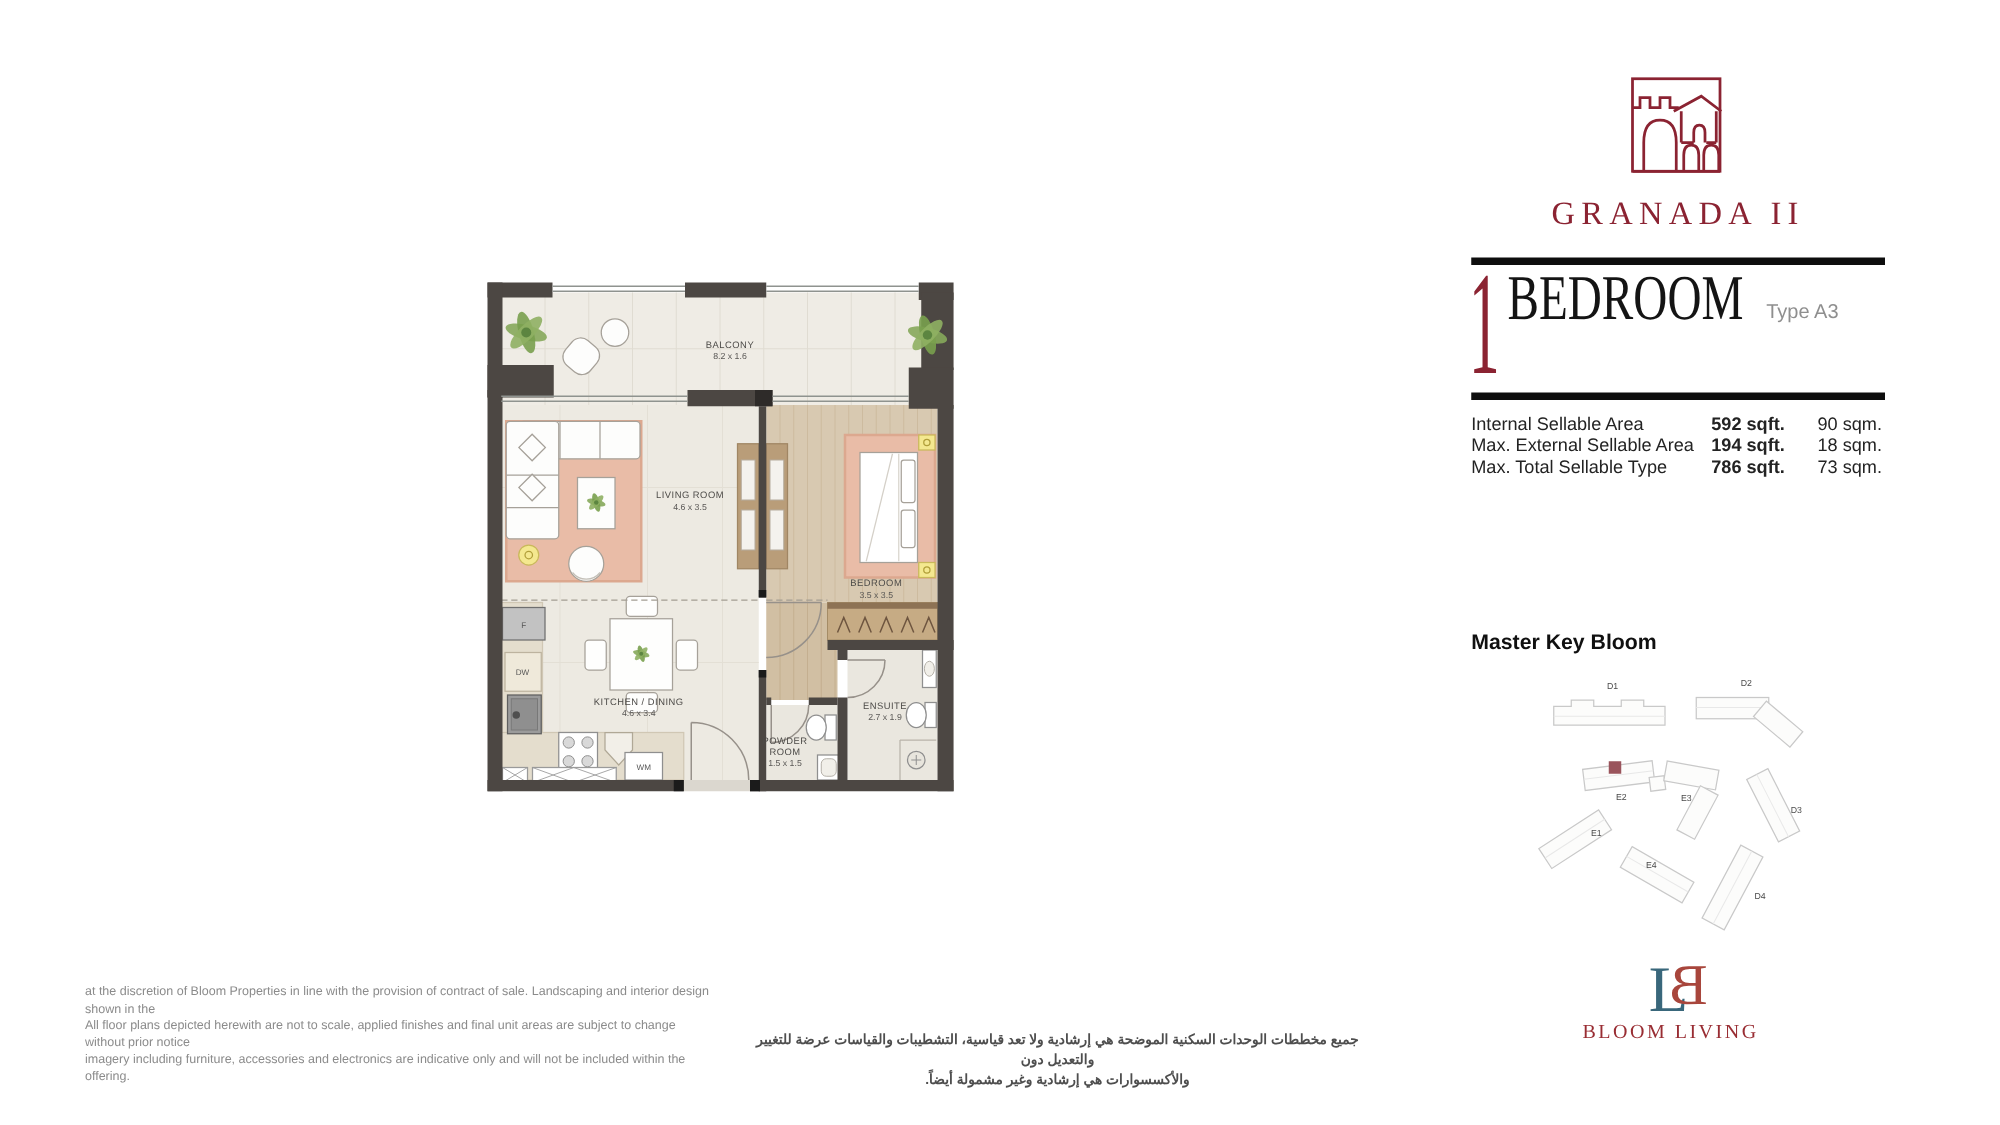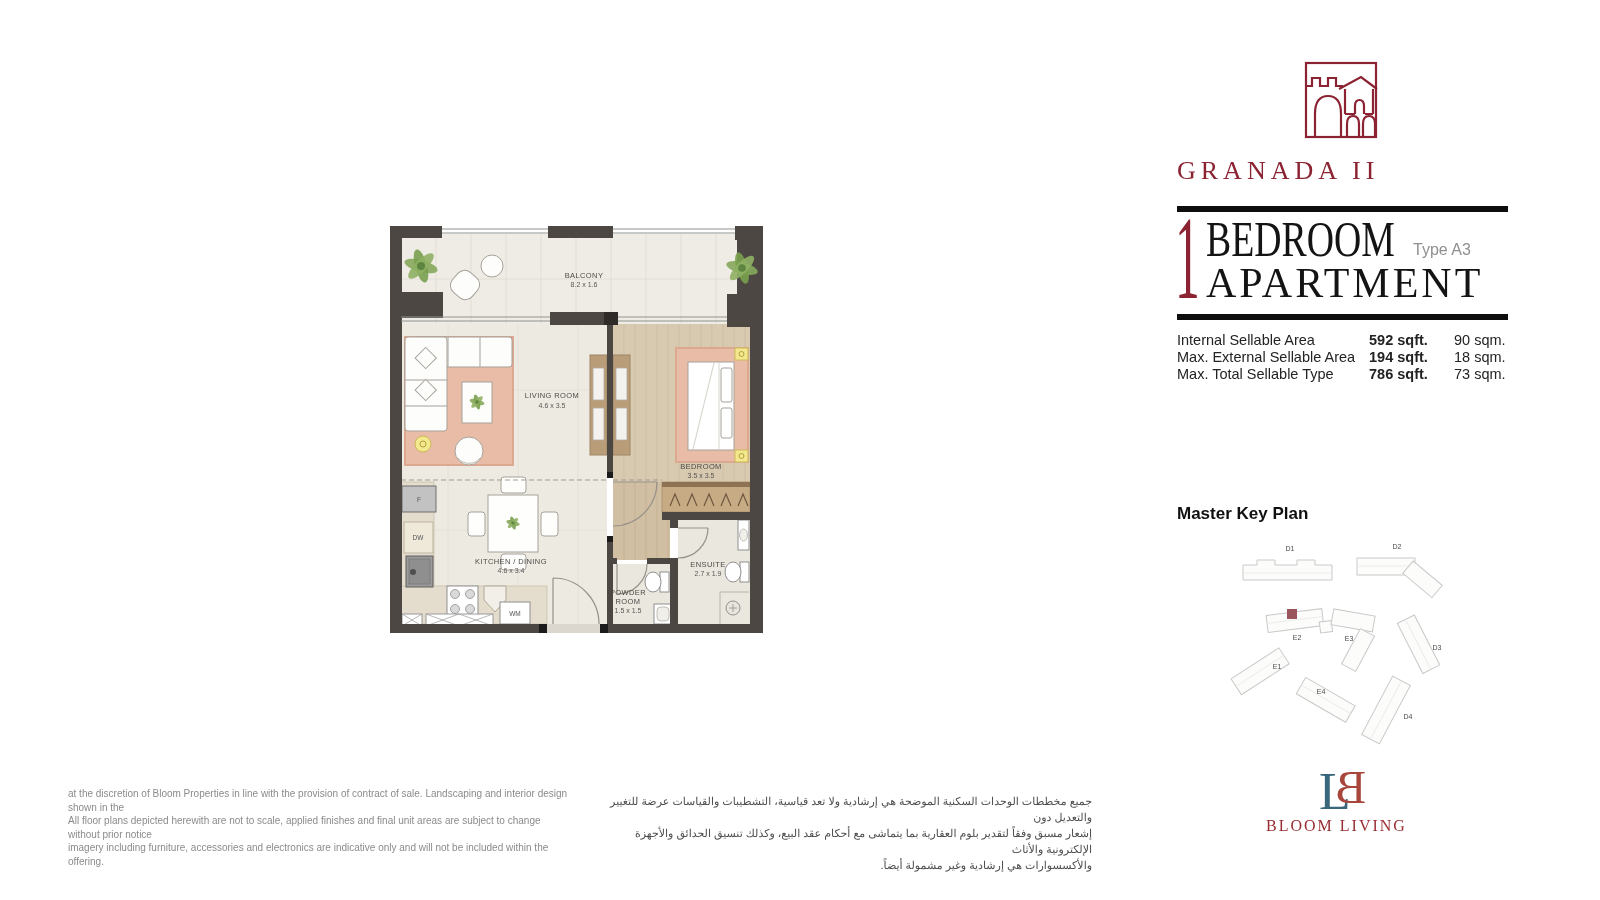--- a/index.html
+++ b/index.html
@@ -1,21 +1,21 @@
 <!DOCTYPE html>
 <html><head>
 <meta charset="utf-8">
 <style>
   html,body{margin:0;padding:0;background:#ffffff;}
   #page{position:relative;width:1600px;height:900px;background:#ffffff;overflow:hidden;
         font-family:"Liberation Sans",sans-serif;}
   .abs{position:absolute;}
 
   
-  #granada-title{left:1177px;top:156px;width:331px;text-align:left;
+  #granada-title{left:1177px;top:156px;width:331px;text-align:center;
     font-family:"Liberation Serif",serif;font-size:26px;letter-spacing:5px;
     color:#8B2332;white-space:nowrap;}
   .black-bar{left:1177px;width:331px;height:6px;background:#0e0e0e;}
   #bar-top{top:206px;} #bar-bottom{top:314px;}
   #unit-number{left:1175px;top:213px;height:94px;font-family:"Liberation Serif",serif;
     font-size:118px;line-height:92px;color:#8B2332;transform:scaleX(.42);
     transform-origin:left top;}
   #unit-line1{left:1206px;top:215px;font-family:"Liberation Serif",serif;font-size:51px;
     line-height:48px;color:#141414;transform:scaleX(.74);transform-origin:left top;white-space:nowrap;}
   #unit-line2{left:1206px;top:263px;font-family:"Liberation Serif",serif;font-size:42px;
@@ -34,22 +34,22 @@
   .kp-label{font-size:7px;fill:#4a4a4a;font-family:"Liberation Sans",sans-serif;text-anchor:middle;}
   .kp-bldg{fill:#fcfcfb;stroke:#c9c9c9;stroke-width:1;}
   .kp-inner{fill:none;stroke:#e8e8e8;stroke-width:.8;}
 
   
   #bloom-name{left:1266px;top:817px;width:150px;
     font-family:"Liberation Serif",serif;font-size:16px;letter-spacing:2px;color:#992D33;white-space:nowrap;}
 
   
   #disclaimer-en{left:68px;top:787px;width:500px;font-size:10px;line-height:13.5px;color:#8b8b8b;}
-  #disclaimer-ar{left:600px;top:793px;width:492px;font-size:11px;line-height:16px;color:#4e4e4e;
-    direction:rtl;text-align:right;}
+  #disclaimer-ar{left:600px;top:824px;width:492px;font-size:11px;line-height:16px;color:#4e4e4e;
+    direction:rtl;text-align:center;font-weight:bold;}
 
   
   .room-name{font-size:7.5px;letter-spacing:.4px;fill:#4d4b48;text-anchor:middle;
     font-family:"Liberation Sans",sans-serif;}
   .room-dim{font-size:7px;fill:#5a5856;text-anchor:middle;font-family:"Liberation Sans",sans-serif;}
   .appl{font-size:6.5px;fill:#555;text-anchor:middle;font-family:"Liberation Sans",sans-serif;}
 </style>
 </head>
 <body>
 
@@ -274,42 +274,41 @@
       </g>
     </svg>
   </div>
 
   <div class="abs" id="granada-title">GRANADA II</div>
 
   <div class="abs black-bar" id="bar-top"></div>
   <div class="abs" id="unit-number">1</div>
   <div class="abs" id="unit-line1">BEDROOM</div>
   <div class="abs" id="unit-type">Type A3</div>
-  <div class="abs" id="unit-line2">APARTMENT</div>
   <div class="abs black-bar" id="bar-bottom"></div>
 
   <div class="abs" id="area-table">
     <div class="area-row">
       <span class="area-label">Internal Sellable Area</span>
       <span class="area-sqft">592 sqft.</span>
       <span class="area-sqm">90 sqm.</span>
     </div>
     <div class="area-row">
       <span class="area-label">Max. External Sellable Area</span>
       <span class="area-sqft">194 sqft.</span>
       <span class="area-sqm">18 sqm.</span>
     </div>
     <div class="area-row">
       <span class="area-label">Max. Total Sellable Type</span>
       <span class="area-sqft">786 sqft.</span>
       <span class="area-sqm">73 sqm.</span>
     </div>
   </div>
 
-  <div class="abs" id="mkp-title">Master Key Plan</div>
+  <div class="abs" id="mkp-title">Master Key Bloom</div>
   <div class="abs" style="left:1218px;top:532px;width:300px;height:218px;">
     <svg viewBox="0 0 300 218" width="300" height="218">
       <g>
         <g>
           <path class="kp-bldg" d="M25,33h14v-5h18v5h22v-5h18v5h17v15h-89z"></path>
           <path class="kp-inner" d="M25,41H114"></path>
         </g>
         <g>
           <rect class="kp-bldg" x="139" y="26" width="58" height="17"></rect>
           <path class="kp-inner" d="M139,34H197"></path>
@@ -373,17 +372,16 @@
   </div>
   <div class="abs" id="bloom-name">BLOOM LIVING</div>
 
   <div class="abs" id="disclaimer-en">
     <div>at the discretion of Bloom Properties in line with the provision of contract of sale. Landscaping and interior design shown in the</div>
     <div>All floor plans depicted herewith are not to scale, applied finishes and final unit areas are subject to change without prior notice</div>
     <div>imagery including furniture, accessories and electronics are indicative only and will not be included within the offering.</div>
   </div>
   <div class="abs" id="disclaimer-ar">
     <div>جميع مخططات الوحدات السكنية الموضحة هي إرشادية ولا تعد قياسية، التشطيبات والقياسات عرضة للتغيير والتعديل دون</div>
-    <div>إشعار مسبق وفقاً لتقدير بلوم العقارية بما يتماشى مع أحكام عقد البيع، وكذلك تنسيق الحدائق والأجهزة الإلكترونية والأثاث</div>
     <div>والأكسسوارات هي إرشادية وغير مشمولة أيضاً.</div>
   </div>
 
 </div>
 
 </body></html>

